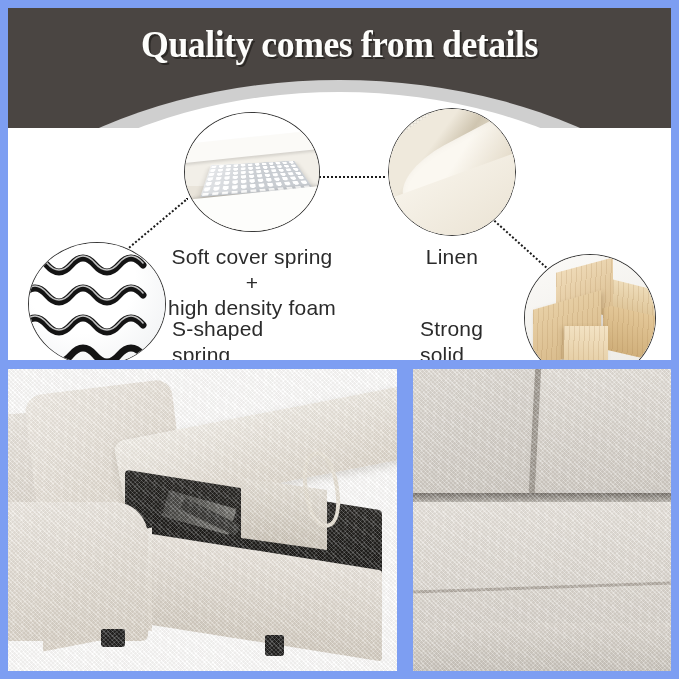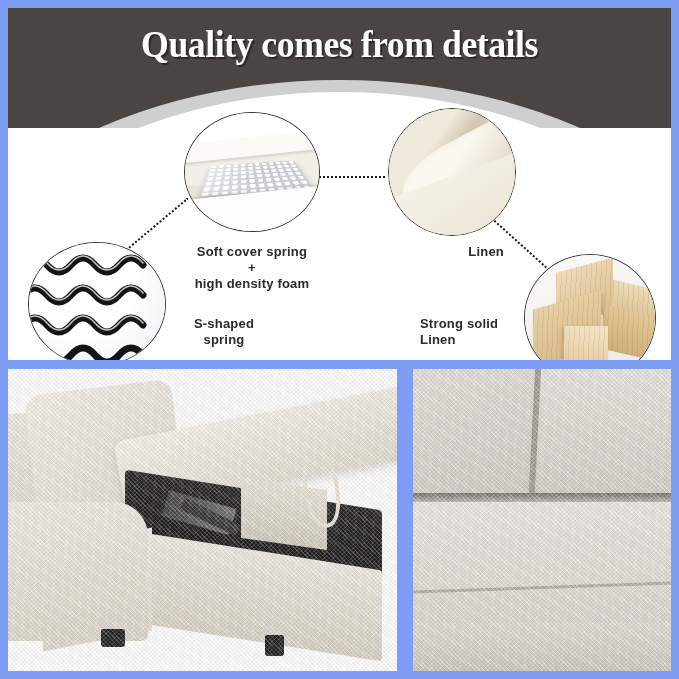--- a/index.html
+++ b/index.html
@@ -144,29 +144,28 @@
       background:linear-gradient(180deg,#eedcb9,#d9bd8d);transform:skewY(14deg);}
   #w4{left:60%;top:44%;width:40%;height:36%;
       background:linear-gradient(185deg,#e4c899,#cfae79);transform:skewY(13deg);}
   #w5{left:30%;top:56%;width:34%;height:40%;
       background:linear-gradient(190deg,#f4e4c6,#e0c699);box-shadow:-2px 2px 5px rgba(90,60,25,.2);}
 
   
   .label{
     position:absolute;
     color:#2b2b2b;
-    font-size:13px;
+    font-size:21px;
     line-height:1.22;
     letter-spacing:.2px;
     white-space:pre-line;
-    font-weight:bold;
   }
   #lab-spring{left:156px;top:236px;width:176px;text-align:center;}
-  #lab-linen{left:392px;top:236px;width:104px;text-align:right;}
-  #lab-sspring{left:156px;top:308px;width:120px;text-align:center;}
+  #lab-linen{left:392px;top:236px;width:104px;text-align:center;}
+  #lab-sspring{left:164px;top:308px;width:120px;text-align:left;}
   #lab-wood{left:412px;top:308px;width:112px;text-align:left;}
 
   
   #bl-panel{
     position:absolute;left:8px;top:369px;width:389px;height:302px;
     background:#ffffff;overflow:hidden;
   }
   #br-panel{
     position:absolute;left:413px;top:369px;width:258px;height:302px;
     background:#cfcbc6;overflow:hidden;

